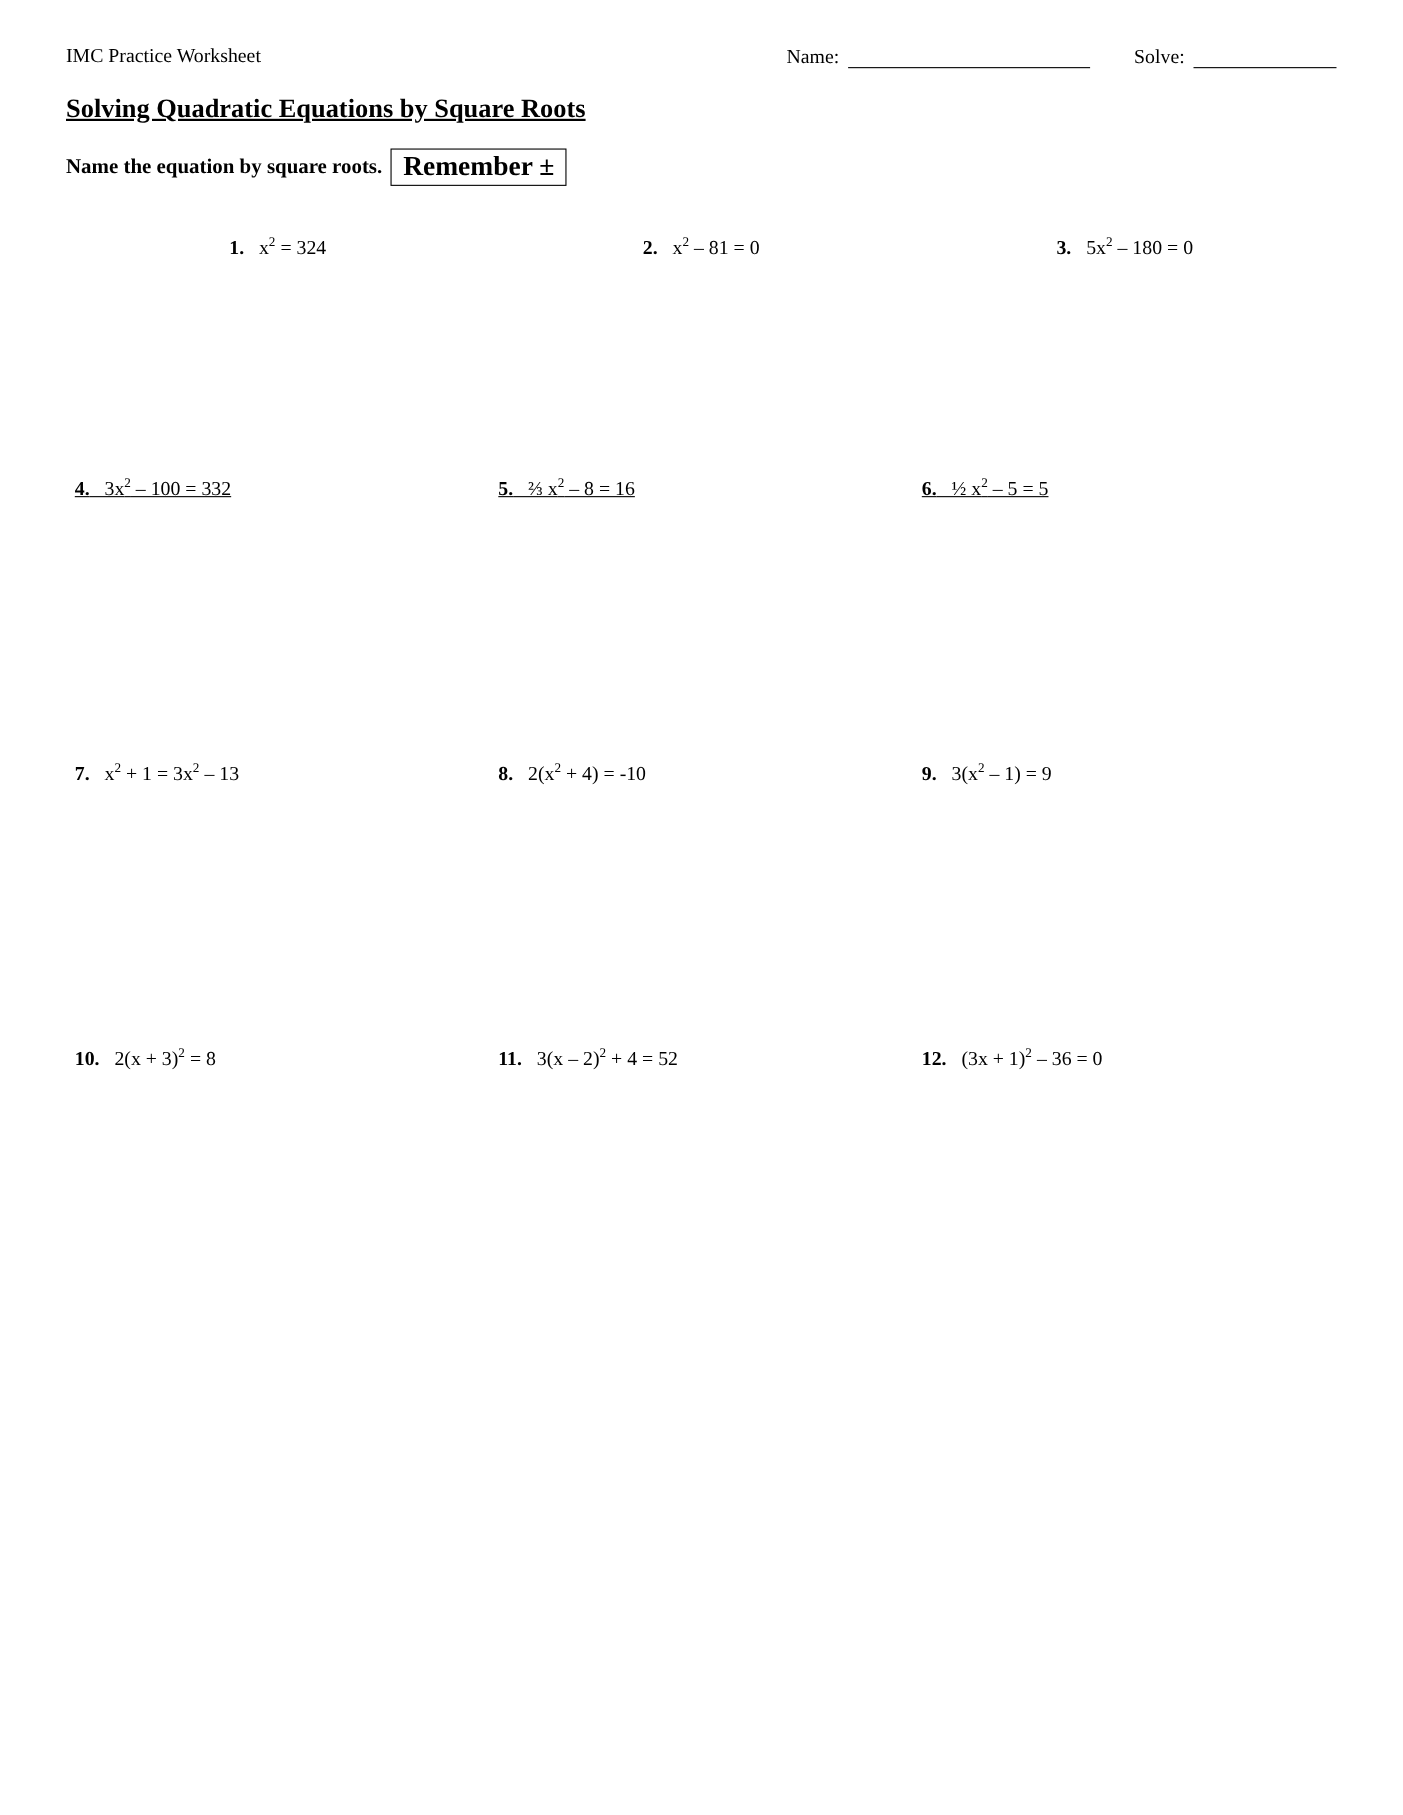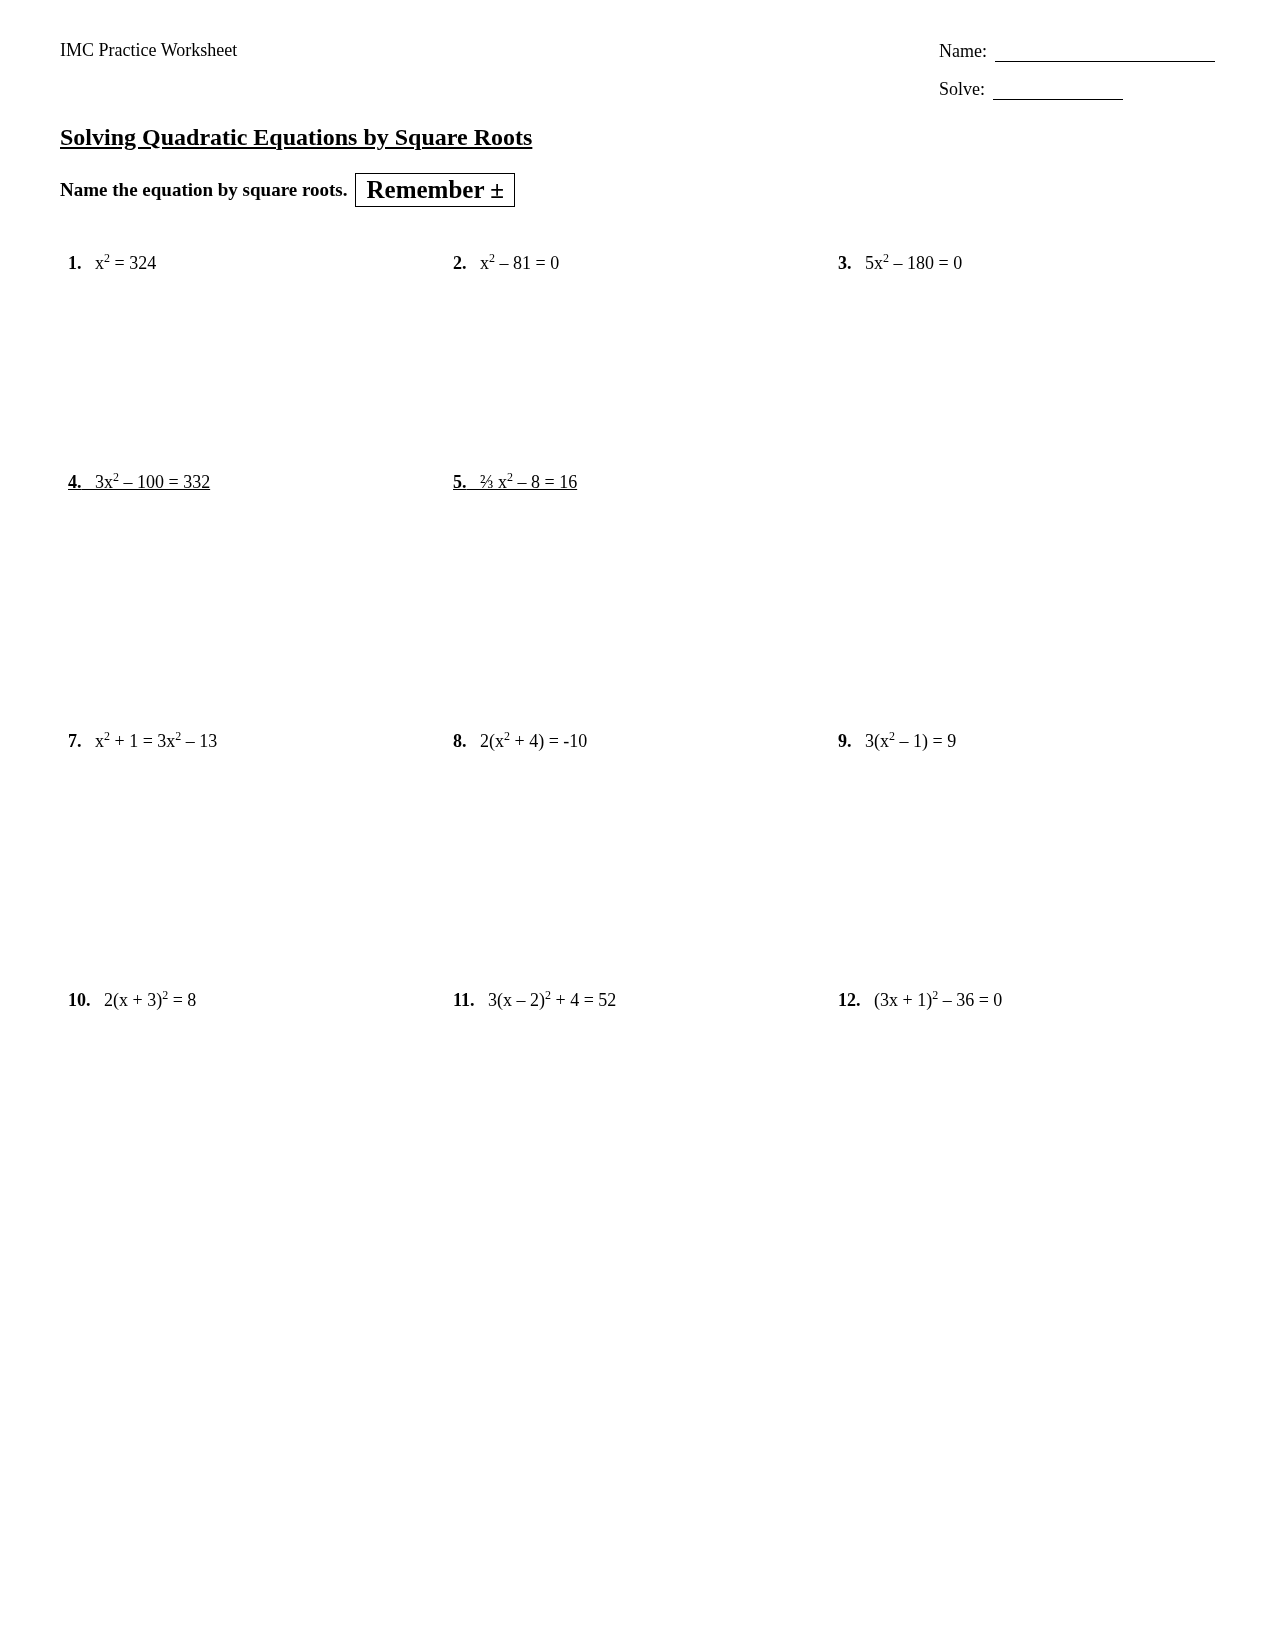--- a/index.html
+++ b/index.html
@@ -25,23 +25,22 @@
       margin-bottom: 24px;
     }
 
     .header-title {
       font-weight: normal;
       font-size: 18px;
     }
 
     .header-right {
       display: flex;
-      gap: 16px;
-      font-size: 18px;
-      flex-direction: column;
+      gap: 40px;
+      font-size: 18px;
     }
 
     .header-field {
       display: flex;
       align-items: center;
       gap: 8px;
     }
 
     .underline-field {
       border-bottom: 1.5px solid #000;
@@ -95,20 +94,21 @@
     }
 
     .section-row {
       display: grid;
       grid-template-columns: 1fr 1fr 1fr;
       margin-bottom: 0;
     }
 
     .section-1 .problem-cell {
       padding-bottom: 180px;
+      text-align: center;
     }
 
     .section-2 .problem-cell {
       padding-bottom: 220px;
       text-decoration: underline;
     }
 
     .section-3 .problem-cell {
       padding-bottom: 220px;
     }
@@ -158,20 +158,24 @@
 
 <div class="section-row section-2">
   <div class="problem-cell">
     <span class="problem-number">4.</span>
     &nbsp; 3x<sup>2</sup> – 100 = 332
   </div>
   <div class="problem-cell">
     <span class="problem-number">5.</span>
     &nbsp; ⅔ x<sup>2</sup> – 8 = 16
   </div>
+  <div class="problem-cell">
+    <span class="problem-number">6.</span>
+    &nbsp; ½ x<sup>2</sup> – 5 = 5
+  </div>
 </div>
 
 <div class="section-row section-3">
   <div class="problem-cell">
     <span class="problem-number">7.</span>
     &nbsp; x<sup>2</sup> + 1 = 3x<sup>2</sup> – 13
   </div>
   <div class="problem-cell">
     <span class="problem-number">8.</span>
     &nbsp; 2(x<sup>2</sup> + 4) = -10

